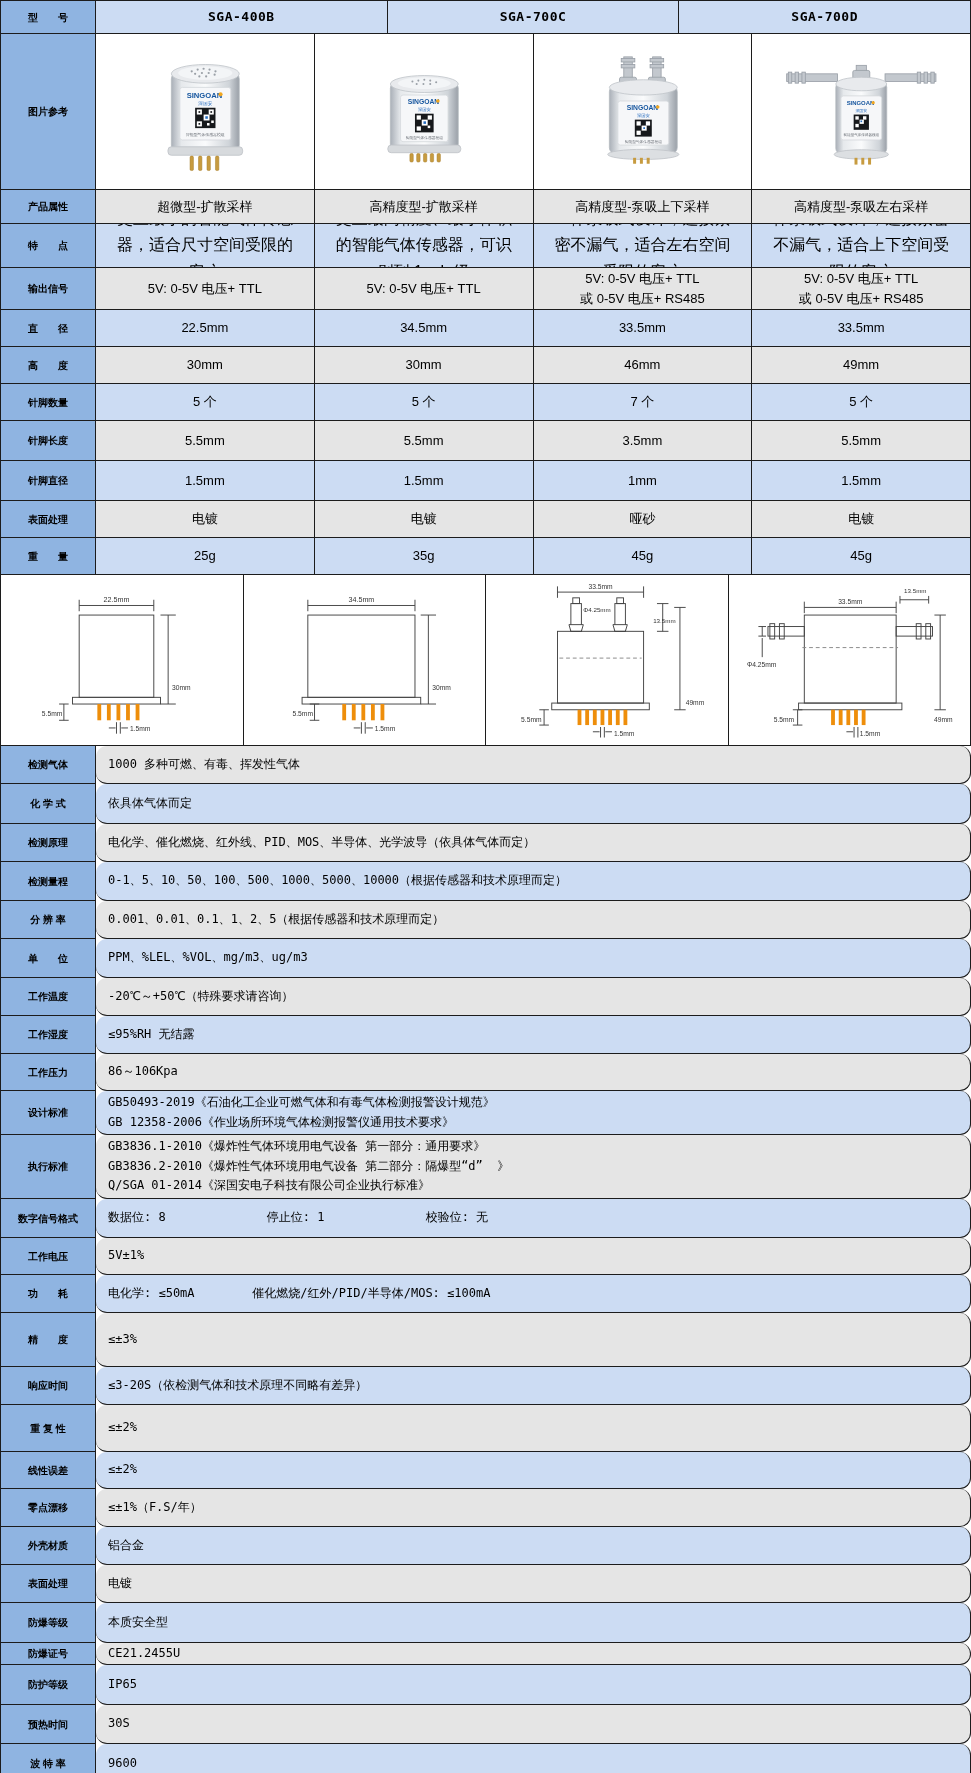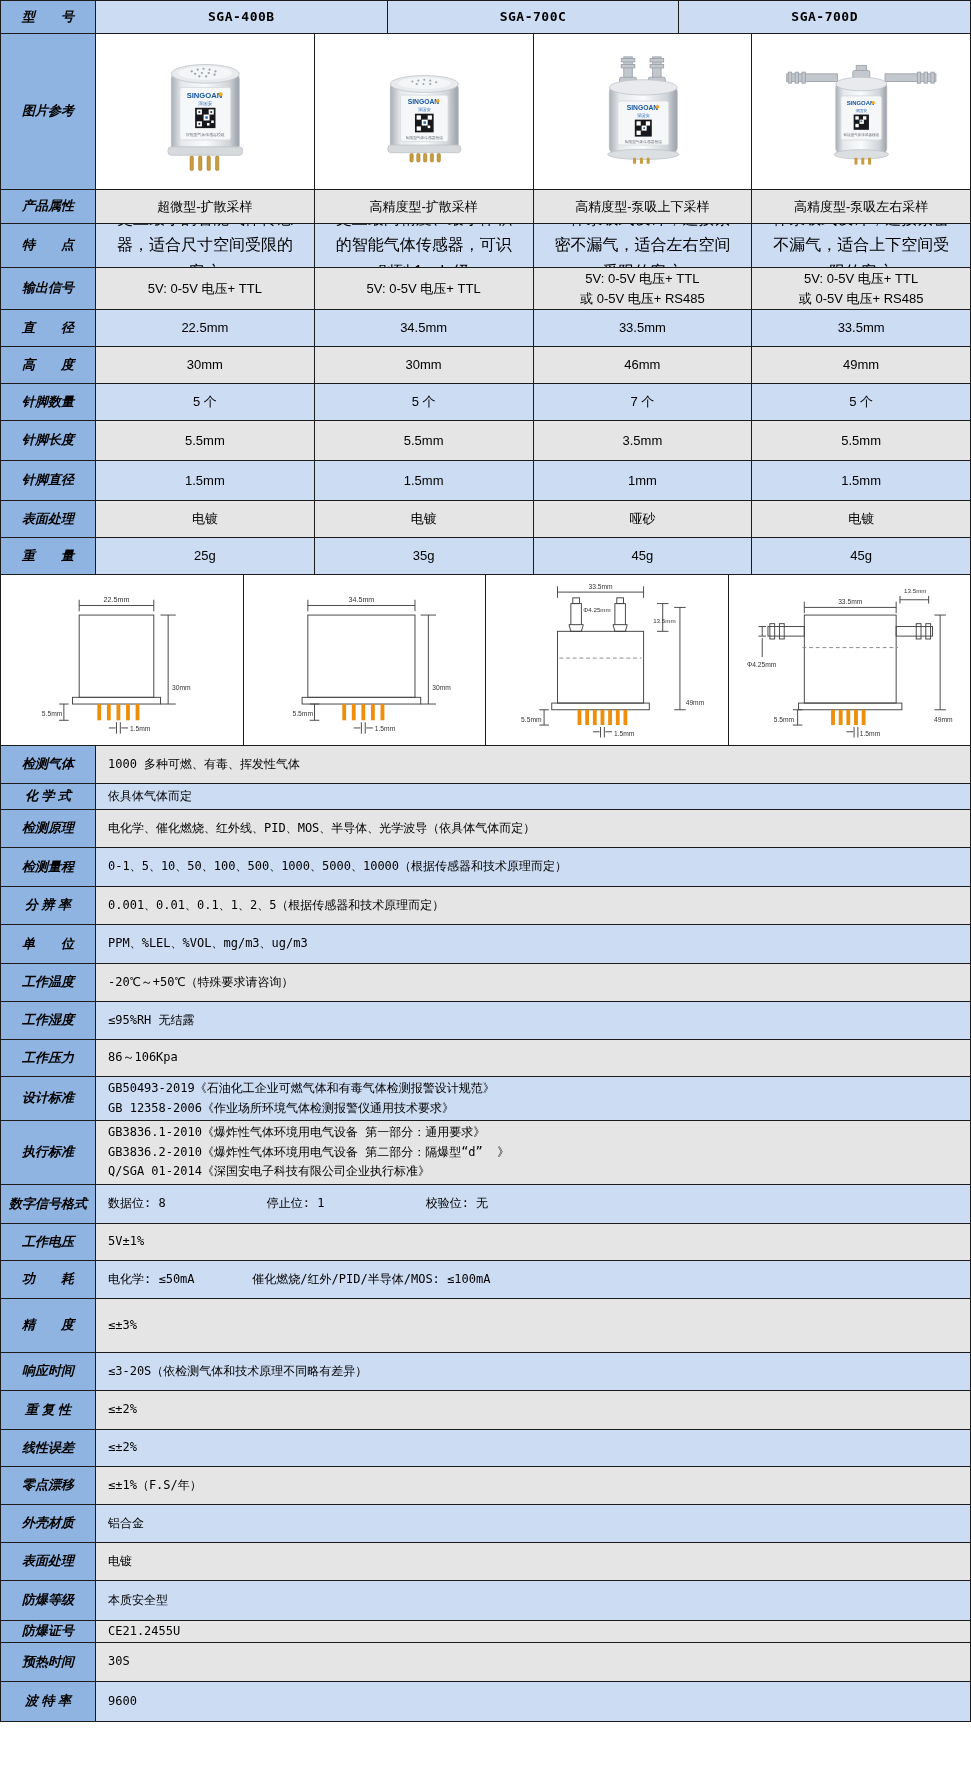--- a/index.html
+++ b/index.html
@@ -1,30 +1,30 @@
 <!DOCTYPE html>
 <html><head>
 <meta charset="utf-8">
 <style>
   html,body{margin:0;padding:0;background:#fff;}
   body{width:971px;font-family:"Liberation Sans",sans-serif;color:#000;}
   .table{width:971px;border-top:1px solid #1c1c1c;border-left:1px solid #1c1c1c;box-sizing:border-box;}
   .row{display:flex;box-sizing:border-box;}
   .cell{box-sizing:border-box;border-right:1px solid #1c1c1c;border-bottom:1px solid #1c1c1c;
         display:flex;align-items:center;justify-content:center;text-align:center;overflow:hidden;}
-  .label-cell{width:95px;flex:0 0 95px;background:#8FB4E1;font-weight:bold;font-size:13px;
-        white-space:pre-wrap;line-height:1.3;font-style:italic;}
+  .label-cell{width:95px;flex:0 0 95px;background:#8FB4E1;font-weight:bold;font-size:10px;
+        white-space:pre-wrap;line-height:1.3;}
   .val{flex:1 1 0;font-size:13px;line-height:1.5;padding:1px 16px;white-space:pre-line;}
   .model{font-family:"DejaVu Sans Mono",monospace;font-weight:bold;font-size:13px;letter-spacing:.5px;}
   .light{background:#CCDCF3;}
   .dark{background:#e5e5e5;}
   .white{background:#ffffff;}
   .feature{font-size:16px;line-height:1.65;}
   .detail-val{flex:1 1 0;justify-content:flex-start;text-align:left;padding:3px 12px;
-        font-family:"DejaVu Sans Mono",monospace;font-size:12px;line-height:1.65;white-space:pre-wrap;}
+        font-family:"DejaVu Sans Mono",monospace;font-size:12px;line-height:1.65;white-space:pre-wrap;border-radius:11px;}
   svg{display:block;}
 </style>
 </head>
 <body>
 
 <div class="table">
 
   <div class="row" style="height:33px">
     <div class="cell label-cell">型　　号</div>
     <div class="cell val light model">SGA-400B</div>
@@ -442,21 +442,21 @@
           <line x1="118" y1="155" x2="118" y2="166"></line>
         <text x="120" y="164" font-size="7" fill="#333" stroke="none">1.5mm</text>
       </svg>
     </div>
   </div>
 
   <div class="row" style="height:38px">
     <div class="cell label-cell">检测气体</div>
     <div class="cell detail-val dark">1000 多种可燃、有毒、挥发性气体</div>
   </div>
-  <div class="row" style="height:26px">
+  <div class="row" style="height:40px">
     <div class="cell label-cell">化 学 式</div>
     <div class="cell detail-val light">依具体气体而定</div>
   </div>
   <div class="row" style="height:38px">
     <div class="cell label-cell">检测原理</div>
     <div class="cell detail-val dark">电化学、催化燃烧、红外线、PID、MOS、半导体、光学波导（依具体气体而定）</div>
   </div>
   <div class="row" style="height:39px">
     <div class="cell label-cell">检测量程</div>
     <div class="cell detail-val light">0-1、5、10、50、100、500、1000、5000、10000（根据传感器和技术原理而定）</div>
@@ -505,21 +505,21 @@
     <div class="cell detail-val light">电化学: ≤50mA        催化燃烧/红外/PID/半导体/MOS: ≤100mA</div>
   </div>
   <div class="row" style="height:54px">
     <div class="cell label-cell">精　　度</div>
     <div class="cell detail-val dark">≤±3%</div>
   </div>
   <div class="row" style="height:38px">
     <div class="cell label-cell">响应时间</div>
     <div class="cell detail-val light">≤3-20S（依检测气体和技术原理不同略有差异）</div>
   </div>
-  <div class="row" style="height:39px">
+  <div class="row" style="height:47px">
     <div class="cell label-cell">重 复 性</div>
     <div class="cell detail-val dark">≤±2%</div>
   </div>
   <div class="row" style="height:37px">
     <div class="cell label-cell">线性误差</div>
     <div class="cell detail-val light">≤±2%</div>
   </div>
   <div class="row" style="height:38px">
     <div class="cell label-cell">零点漂移</div>
     <div class="cell detail-val dark">≤±1%（F.S/年）</div>
@@ -533,20 +533,24 @@
     <div class="cell detail-val dark">电镀</div>
   </div>
   <div class="row" style="height:40px">
     <div class="cell label-cell">防爆等级</div>
     <div class="cell detail-val light">本质安全型</div>
   </div>
   <div class="row" style="height:22px">
     <div class="cell label-cell">防爆证号</div>
     <div class="cell detail-val dark">CE21.2455U</div>
   </div>
+  <div class="row" style="height:40px">
+    <div class="cell label-cell">防护等级</div>
+    <div class="cell detail-val light">IP65</div>
+  </div>
   <div class="row" style="height:39px">
     <div class="cell label-cell">预热时间</div>
     <div class="cell detail-val dark">30S</div>
   </div>
   <div class="row" style="height:40px">
     <div class="cell label-cell">波 特 率</div>
     <div class="cell detail-val light">9600</div>
   </div>
 
 </div>

